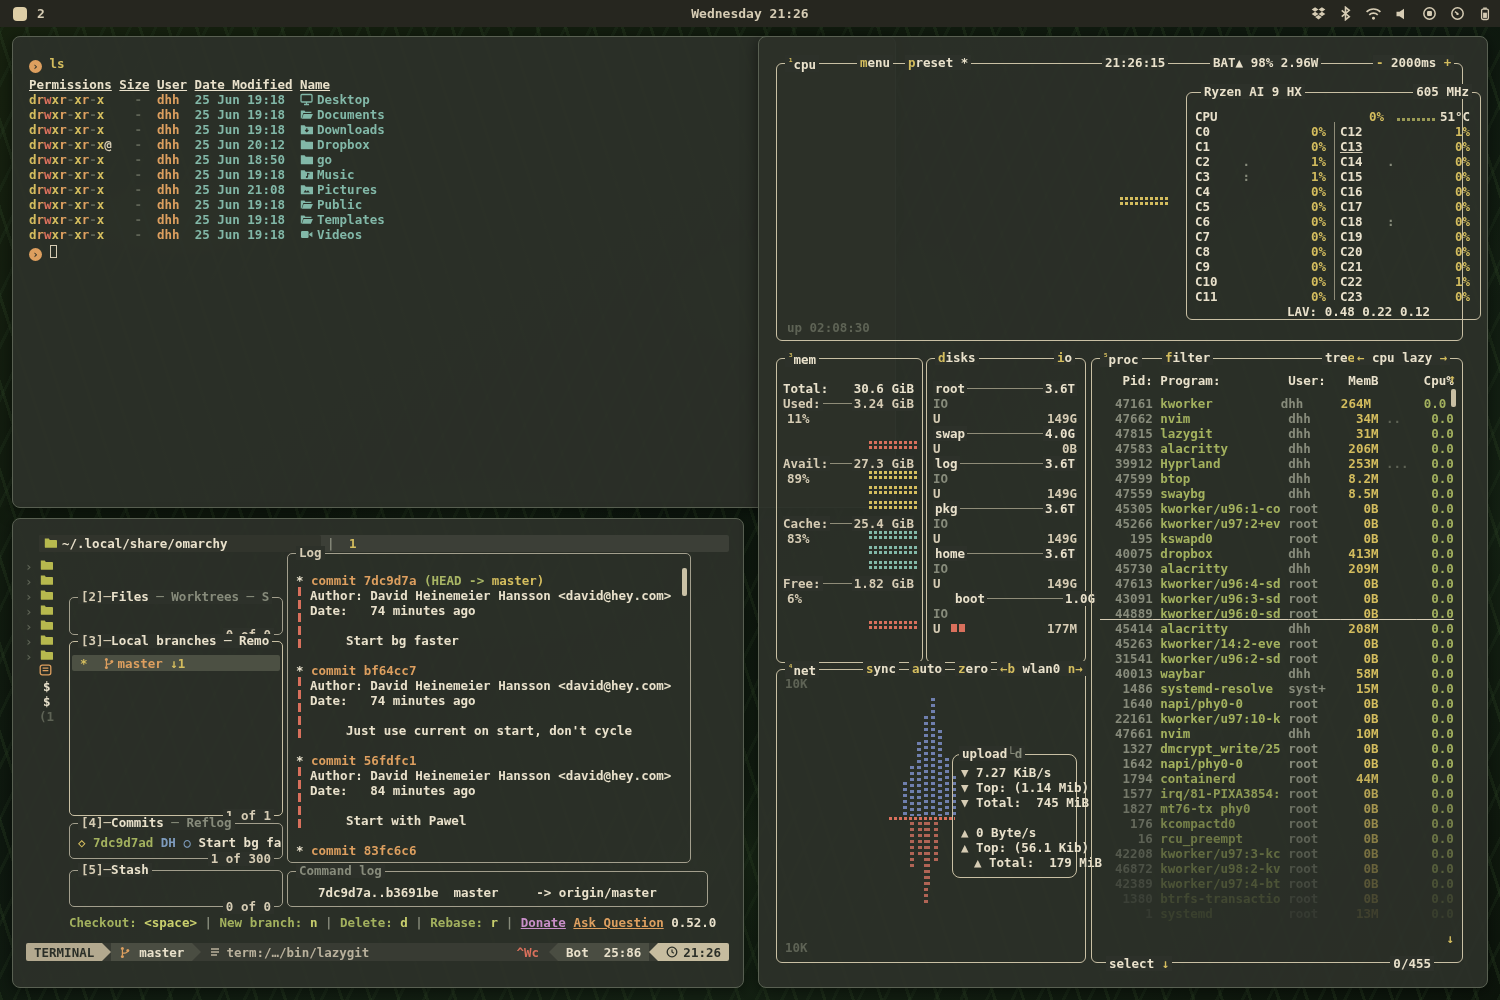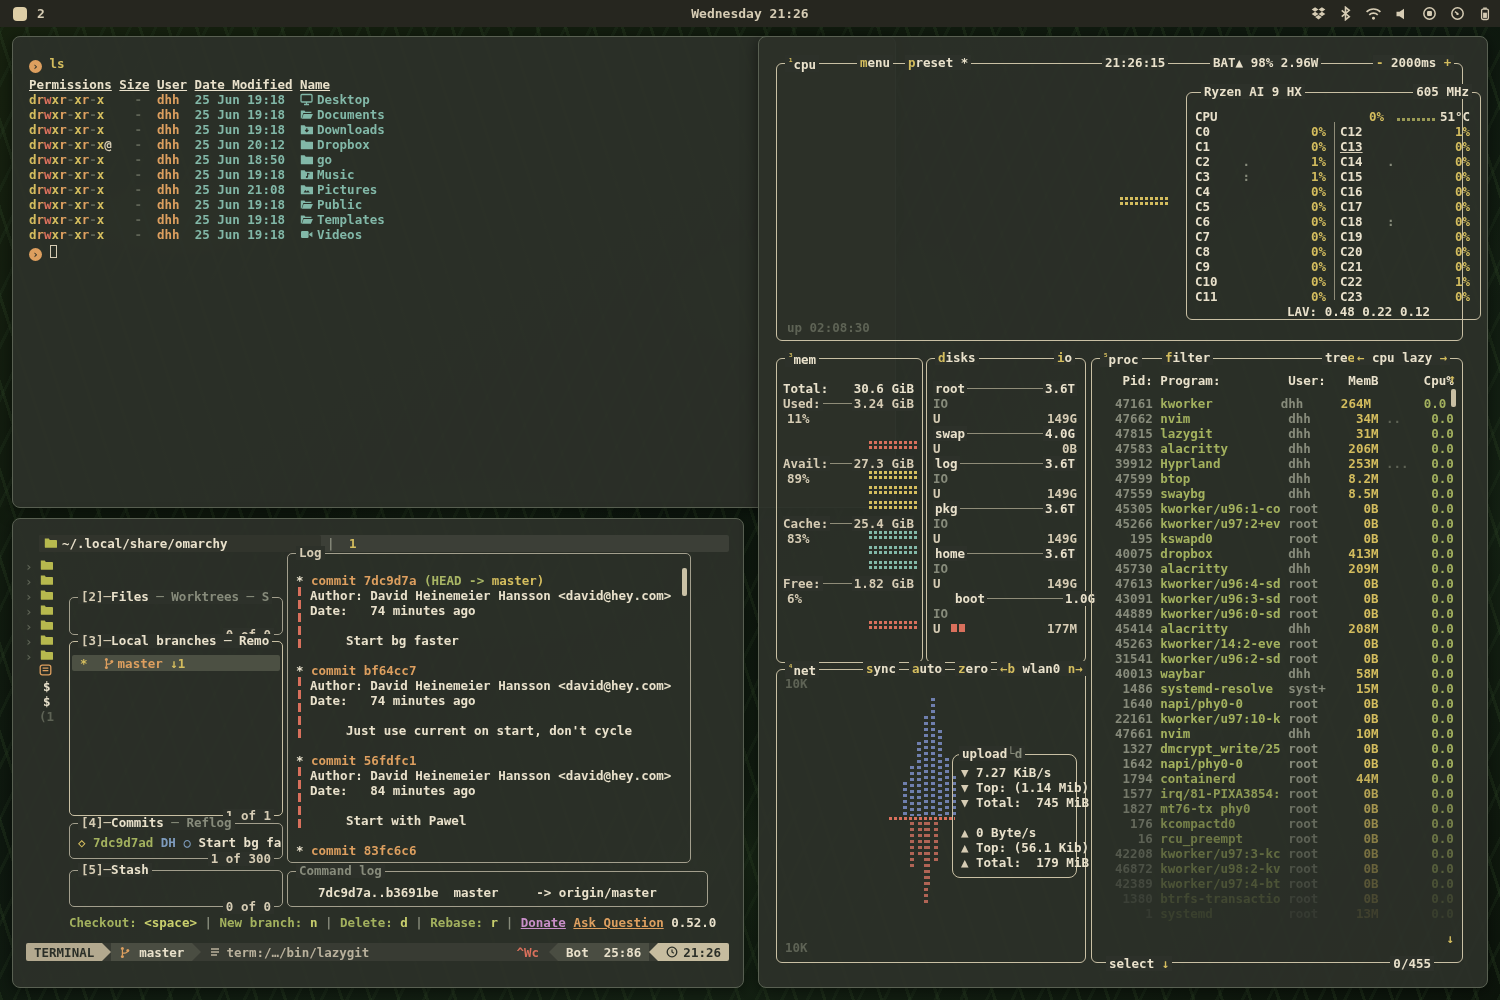--- a/index.html
+++ b/index.html
@@ -439,21 +439,21 @@
         <div class="vcol" style="left: 147px; top: 152px; height: 82px; color: rgb(176, 100, 85);"></div>
       </div>
     <div class="bbox" id="upload-box">
       <span class="btitle" style="left:6px;"><span>upload</span><span class="dim">└d</span></span>
       <div id="net-stats">
           <div class="abs" style="left: 8px; top: 10px;"><span class="cream">▼</span> <span class="bright b">7.27 KiB/s</span></div>
           <div class="abs" style="left: 8px; top: 25px;"><span class="cream">▼</span> <span class="bright b">Top: (1.14 Mib)</span></div>
           <div class="abs" style="left: 8px; top: 40px;"><span class="cream">▼</span> <span class="bright b">Total:  745 MiB</span></div>
           <div class="abs" style="left: 8px; top: 70px;"><span class="cream">▲</span> <span class="bright b">0 Byte/s</span></div>
           <div class="abs" style="left: 8px; top: 85px;"><span class="cream">▲</span> <span class="bright b">Top: (56.1 Kib)</span></div>
-          <div class="abs" style="left: 8px; top: 100px;"><span class="cream">▲</span> <span class="bright b">Total:  179 MiB</span></div>
+          <div class="abs" style="left: 21px; top: 100px;"><span class="cream">▲</span> <span class="bright b">Total:  179 MiB</span></div>
         </div>
     </div>
   </div>
 
   <div class="bbox" id="proc-box">
     <span class="btitle" style="left:8px;"><span class="sup gold">⁵</span><span>proc</span></span>
     <span class="btitle" style="left:70px;"><span class="gold">f</span><span>ilter</span></span>
     <span class="btitle" style="left:230px;"><span>tre</span><span class="gold">e</span></span>
     <span class="btitle" style="left:262px;"><span class="gold">←</span><span> </span><span>cpu lazy</span><span> </span><span class="gold">→</span></span>
     <div id="proc-header" class="abs bright b" style="left:8px;top:14px;">   Pid: Program:         User:   MemB      Cpu%</div>
@@ -467,21 +467,21 @@
         <div class="abs" style="left: 8px; top: 97px;"><span class="dim">  39912</span> <span class="label b">Hyprland         </span><span class="dim">dhh    </span><span class="gold b"> 253M</span><span class="dimmer"> ... </span><span class="label b">  0.0</span></div>
         <div class="abs" style="left: 8px; top: 112px;"><span class="dim">  47599</span> <span class="label b">btop             </span><span class="dim">dhh    </span><span class="gold b"> 8.2M</span><span class="dimmer">     </span><span class="label b">  0.0</span></div>
         <div class="abs" style="left: 8px; top: 127px;"><span class="dim">  47559</span> <span class="label b">swaybg           </span><span class="dim">dhh    </span><span class="gold b"> 8.5M</span><span class="dimmer">     </span><span class="label b">  0.0</span></div>
         <div class="abs" style="left: 8px; top: 142px;"><span class="dim">  45305</span> <span class="label b">kworker/u96:1-co </span><span class="dim">root   </span><span class="gold b">   0B</span><span class="dimmer">     </span><span class="label b">  0.0</span></div>
         <div class="abs" style="left: 8px; top: 157px;"><span class="dim">  45266</span> <span class="label b">kworker/u97:2+ev </span><span class="dim">root   </span><span class="gold b">   0B</span><span class="dimmer">     </span><span class="label b">  0.0</span></div>
         <div class="abs" style="left: 8px; top: 172px;"><span class="dim">    195</span> <span class="label b">kswapd0          </span><span class="dim">root   </span><span class="gold b">   0B</span><span class="dimmer">     </span><span class="label b">  0.0</span></div>
         <div class="abs" style="left: 8px; top: 187px;"><span class="dim">  40075</span> <span class="label b">dropbox          </span><span class="dim">dhh    </span><span class="gold b"> 413M</span><span class="dimmer">     </span><span class="label b">  0.0</span></div>
         <div class="abs" style="left: 8px; top: 202px;"><span class="dim">  45730</span> <span class="label b">alacritty        </span><span class="dim">dhh    </span><span class="gold b"> 209M</span><span class="dimmer">     </span><span class="label b">  0.0</span></div>
         <div class="abs" style="left: 8px; top: 217px;"><span class="dim">  47613</span> <span class="label b">kworker/u96:4-sd </span><span class="dim">root   </span><span class="gold b">   0B</span><span class="dimmer">     </span><span class="label b">  0.0</span></div>
         <div class="abs" style="left: 8px; top: 232px;"><span class="dim">  43091</span> <span class="label b">kworker/u96:3-sd </span><span class="dim">root   </span><span class="gold b">   0B</span><span class="dimmer">     </span><span class="label b">  0.0</span></div>
-        <div class="abs" style="left: 8px; top: 247px;"><span class="dim">  44889</span> <span class="label b">kworker/u96:0-sd </span><span class="dim">root   </span><span class="gold b">   0B</span><span class="dimmer">     </span><span class="label b">  0.0</span></div>
+        <div class="abs" style="left: 8px; top: 247px; text-decoration: underline;"><span class="dim">  44889</span> <span class="label b">kworker/u96:0-sd </span><span class="dim">root   </span><span class="gold b">   0B</span><span class="dimmer">     </span><span class="label b">  0.0</span></div>
         <div class="abs" style="left: 8px; top: 262px;"><span class="dim">  45414</span> <span class="label b">alacritty        </span><span class="dim">dhh    </span><span class="gold b"> 208M</span><span class="dimmer">     </span><span class="label b">  0.0</span></div>
         <div class="abs" style="left: 8px; top: 277px;"><span class="dim">  45263</span> <span class="label b">kworker/14:2-eve </span><span class="dim">root   </span><span class="gold b">   0B</span><span class="dimmer">     </span><span class="label b">  0.0</span></div>
         <div class="abs" style="left: 8px; top: 292px;"><span class="dim">  31541</span> <span class="label b">kworker/u96:2-sd </span><span class="dim">root   </span><span class="gold b">   0B</span><span class="dimmer">     </span><span class="label b">  0.0</span></div>
         <div class="abs" style="left: 8px; top: 307px;"><span class="dim">  40013</span> <span class="label b">waybar           </span><span class="dim">dhh    </span><span class="gold b">  58M</span><span class="dimmer">     </span><span class="label b">  0.0</span></div>
         <div class="abs" style="left: 8px; top: 322px;"><span class="dim">   1486</span> <span class="label b">systemd-resolve  </span><span class="dim">syst+  </span><span class="gold b">  15M</span><span class="dimmer">     </span><span class="label b">  0.0</span></div>
         <div class="abs" style="left: 8px; top: 337px;"><span class="dim">   1640</span> <span class="label b">napi/phy0-0      </span><span class="dim">root   </span><span class="gold b">   0B</span><span class="dimmer">     </span><span class="label b">  0.0</span></div>
         <div class="abs" style="left: 8px; top: 352px;"><span class="dim">  22161</span> <span class="label b">kworker/u97:10-k </span><span class="dim">root   </span><span class="gold b">   0B</span><span class="dimmer">     </span><span class="label b">  0.0</span></div>
         <div class="abs" style="left: 8px; top: 367px;"><span class="dim">  47661</span> <span class="label b">nvim             </span><span class="dim">dhh    </span><span class="gold b">  10M</span><span class="dimmer">     </span><span class="label b">  0.0</span></div>
         <div class="abs" style="left: 8px; top: 382px;"><span class="dim">   1327</span> <span class="label b">dmcrypt_write/25 </span><span class="dim">root   </span><span class="gold b">   0B</span><span class="dimmer">     </span><span class="label b">  0.0</span></div>
         <div class="abs" style="left: 8px; top: 397px;"><span class="dim">   1642</span> <span class="label b">napi/phy0-0      </span><span class="dim">root   </span><span class="gold b">   0B</span><span class="dimmer">     </span><span class="label b">  0.0</span></div>

